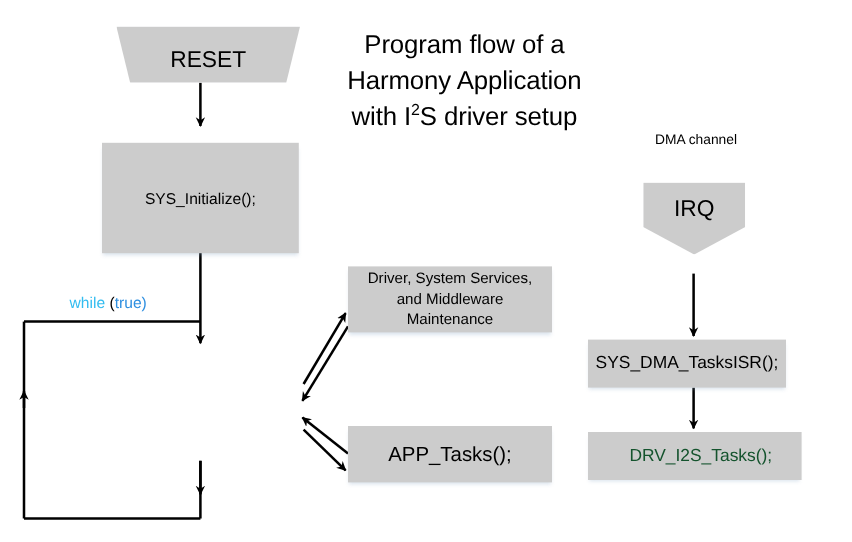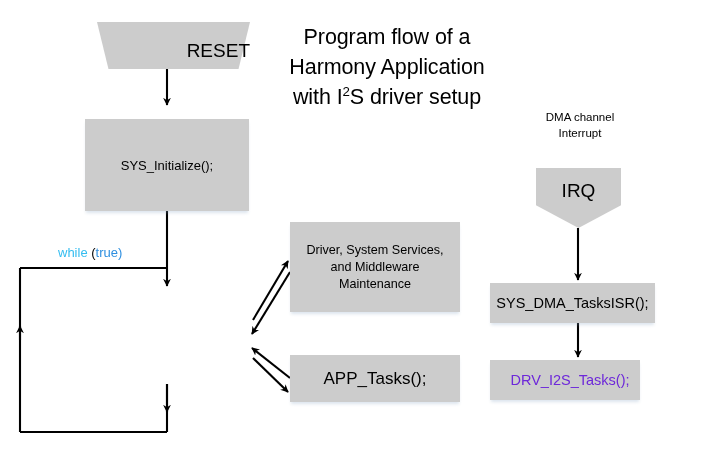--- a/index.html
+++ b/index.html
@@ -55,21 +55,20 @@
   }
 
   
   #reset-node {
     left: 97px;
     top: 22px;
     width: 153px;
     height: 57px;
     background: transparent;
     box-shadow: none;
-    justify-content: flex-end;
   }
   #reset-node .trap {
     position: absolute;
     left: 0; top: 0;
     width: 153px;
     height: 47px;
     background: #cccccc;
     clip-path: polygon(7.5% 0%, 92.5% 0%, 100% 100%, 0% 100%);
     transform: scaleY(-1);
     filter: drop-shadow(0 3px 2px rgba(140,170,200,0.30));
@@ -92,21 +91,21 @@
     left: 85px;
     top: 288px;
     width: 164px;
     height: 96px;
     font-size: 19px;
   }
   #driver-maint-node {
     left: 290px;
     top: 222px;
     width: 170px;
-    height: 90px;
+    height: 55px;
     font-size: 12.6px;
     line-height: 17px;
     padding: 0 14px;
   }
   #app-tasks-node {
     left: 290px;
     top: 355px;
     width: 170px;
     height: 47px;
     font-size: 17px;
@@ -115,21 +114,21 @@
   
   #trigger-note {
     left: 521px;
     top: 110px;
     width: 118px;
     font-size: 11.5px;
     line-height: 15.5px;
   }
   #irq-node {
     left: 536px;
-    top: 168px;
+    top: 152px;
     width: 85px;
     height: 60px;
     background: transparent;
     box-shadow: none;
   }
   #irq-node .pent {
     position: absolute;
     left: 0; top: 0;
     width: 85px;
     height: 60px;
@@ -147,24 +146,24 @@
     left: 490px;
     top: 283px;
     width: 165px;
     height: 40px;
     font-size: 14.5px;
     text-align: center;
   }
   #drv-i2s-node {
     left: 490px;
     top: 360px;
-    width: 150px;
+    width: 178px;
     height: 40px;
     font-size: 14.5px;
-    color: #6d28d9;
+    color: #14532d;
     padding-left: 10px;
   }
 
   
   #while-label {
     left: 58px;
     top: 245px;
     font-size: 13px;
     text-align: right;
     white-space: nowrap;
@@ -237,21 +236,20 @@
       <div>Maintenance</div>
     </div>
   </div>
 
   <div class="node" id="app-tasks-node">
     <span>APP_Tasks();</span>
   </div>
 
   <div class="label-free" id="trigger-note">
     <div>DMA channel</div>
-    <div>Interrupt</div>
   </div>
 
   <div class="node" id="irq-node">
     <div class="pent"></div>
     <span class="irq-text">IRQ</span>
   </div>
 
   <div class="node" id="sys-dma-isr-node">
     <span>SYS_DMA_TasksISR();</span>
   </div>

